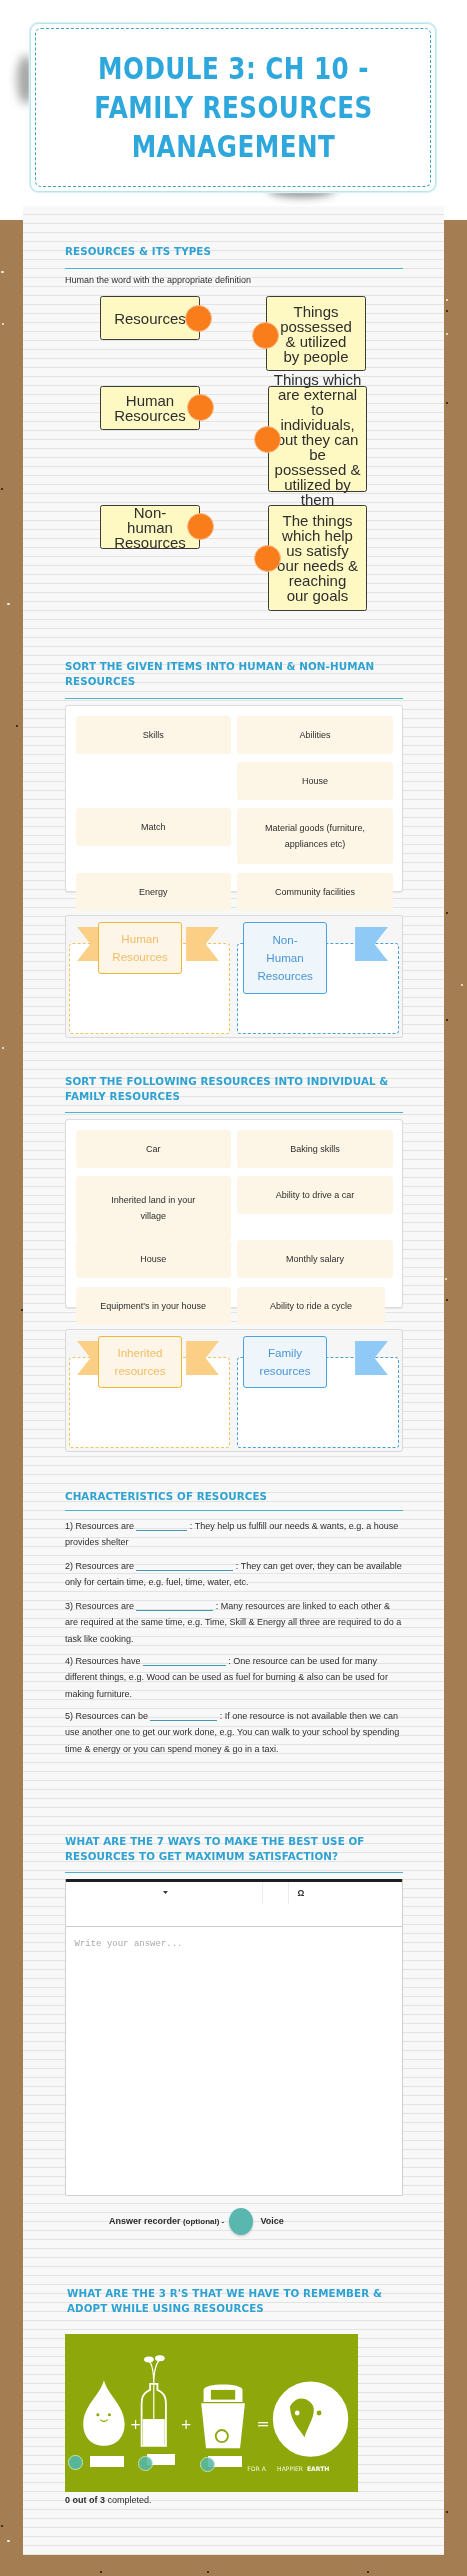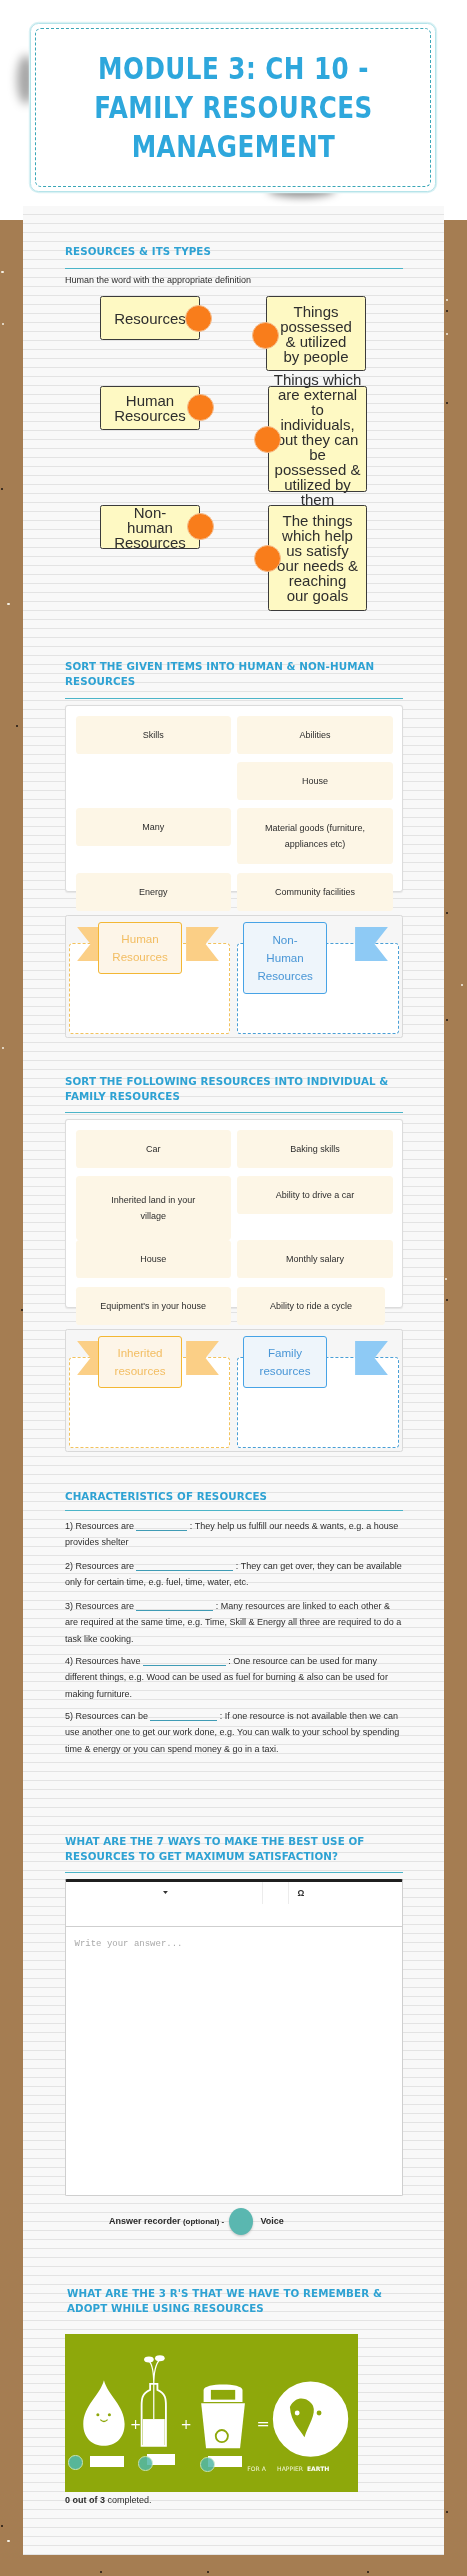--- a/index.html
+++ b/index.html
@@ -205,21 +205,21 @@
   <span>The things which help us satisfy our needs &amp; reaching our goals</span>
 </div>
 <div class="match-dot" style="left:254px;top:545px"></div>
 
 <div class="section-title" style="top:659px">Sort the given items into human &amp; non-human resources</div>
 <div class="section-line" style="top:698px"></div>
 <div class="card" style="top:705px;height:187px">
   <div class="sort-item" style="left:9.7px;top:9.7px;width:155px;height:38px">Skills</div>
   <div class="sort-item" style="left:171px;top:9.7px;width:156px;height:38px">Abilities</div>
   <div class="sort-item" style="left:171px;top:56px;width:156px;height:38px">House</div>
-  <div class="sort-item" style="left:9.7px;top:102px;width:155px;height:38px;align-items:flex-start;padding-top:11px">Many</div>
+  <div class="sort-item" style="left:9.7px;top:102px;width:155px;height:38px;align-items:flex-start;padding-top:11px">Match</div>
   <div class="sort-item" style="left:171px;top:102px;width:156px;height:56px">Material goods (furniture, appliances etc)</div>
   <div class="sort-item" style="left:9.7px;top:167px;width:155px;height:38px;top:167px">Energy</div>
   <div class="sort-item" style="left:171px;top:167px;width:156px;height:38px">Community facilities</div>
 </div>
 
 <div class="bucket-card" style="top:915px;height:123px">
   <div class="bucket orange" style="left:3px;top:27px;width:161px;height:91px"></div>
   <div class="bucket blue" style="left:171px;top:27px;width:162px;height:91px"></div>
   <svg class="ribbon-tail" style="left:11px;top:11px" viewBox="0 0 54 56">
       <polygon points="0,0 54,0 54,56 0,56 22,28" fill="#fbcf86"></polygon>

